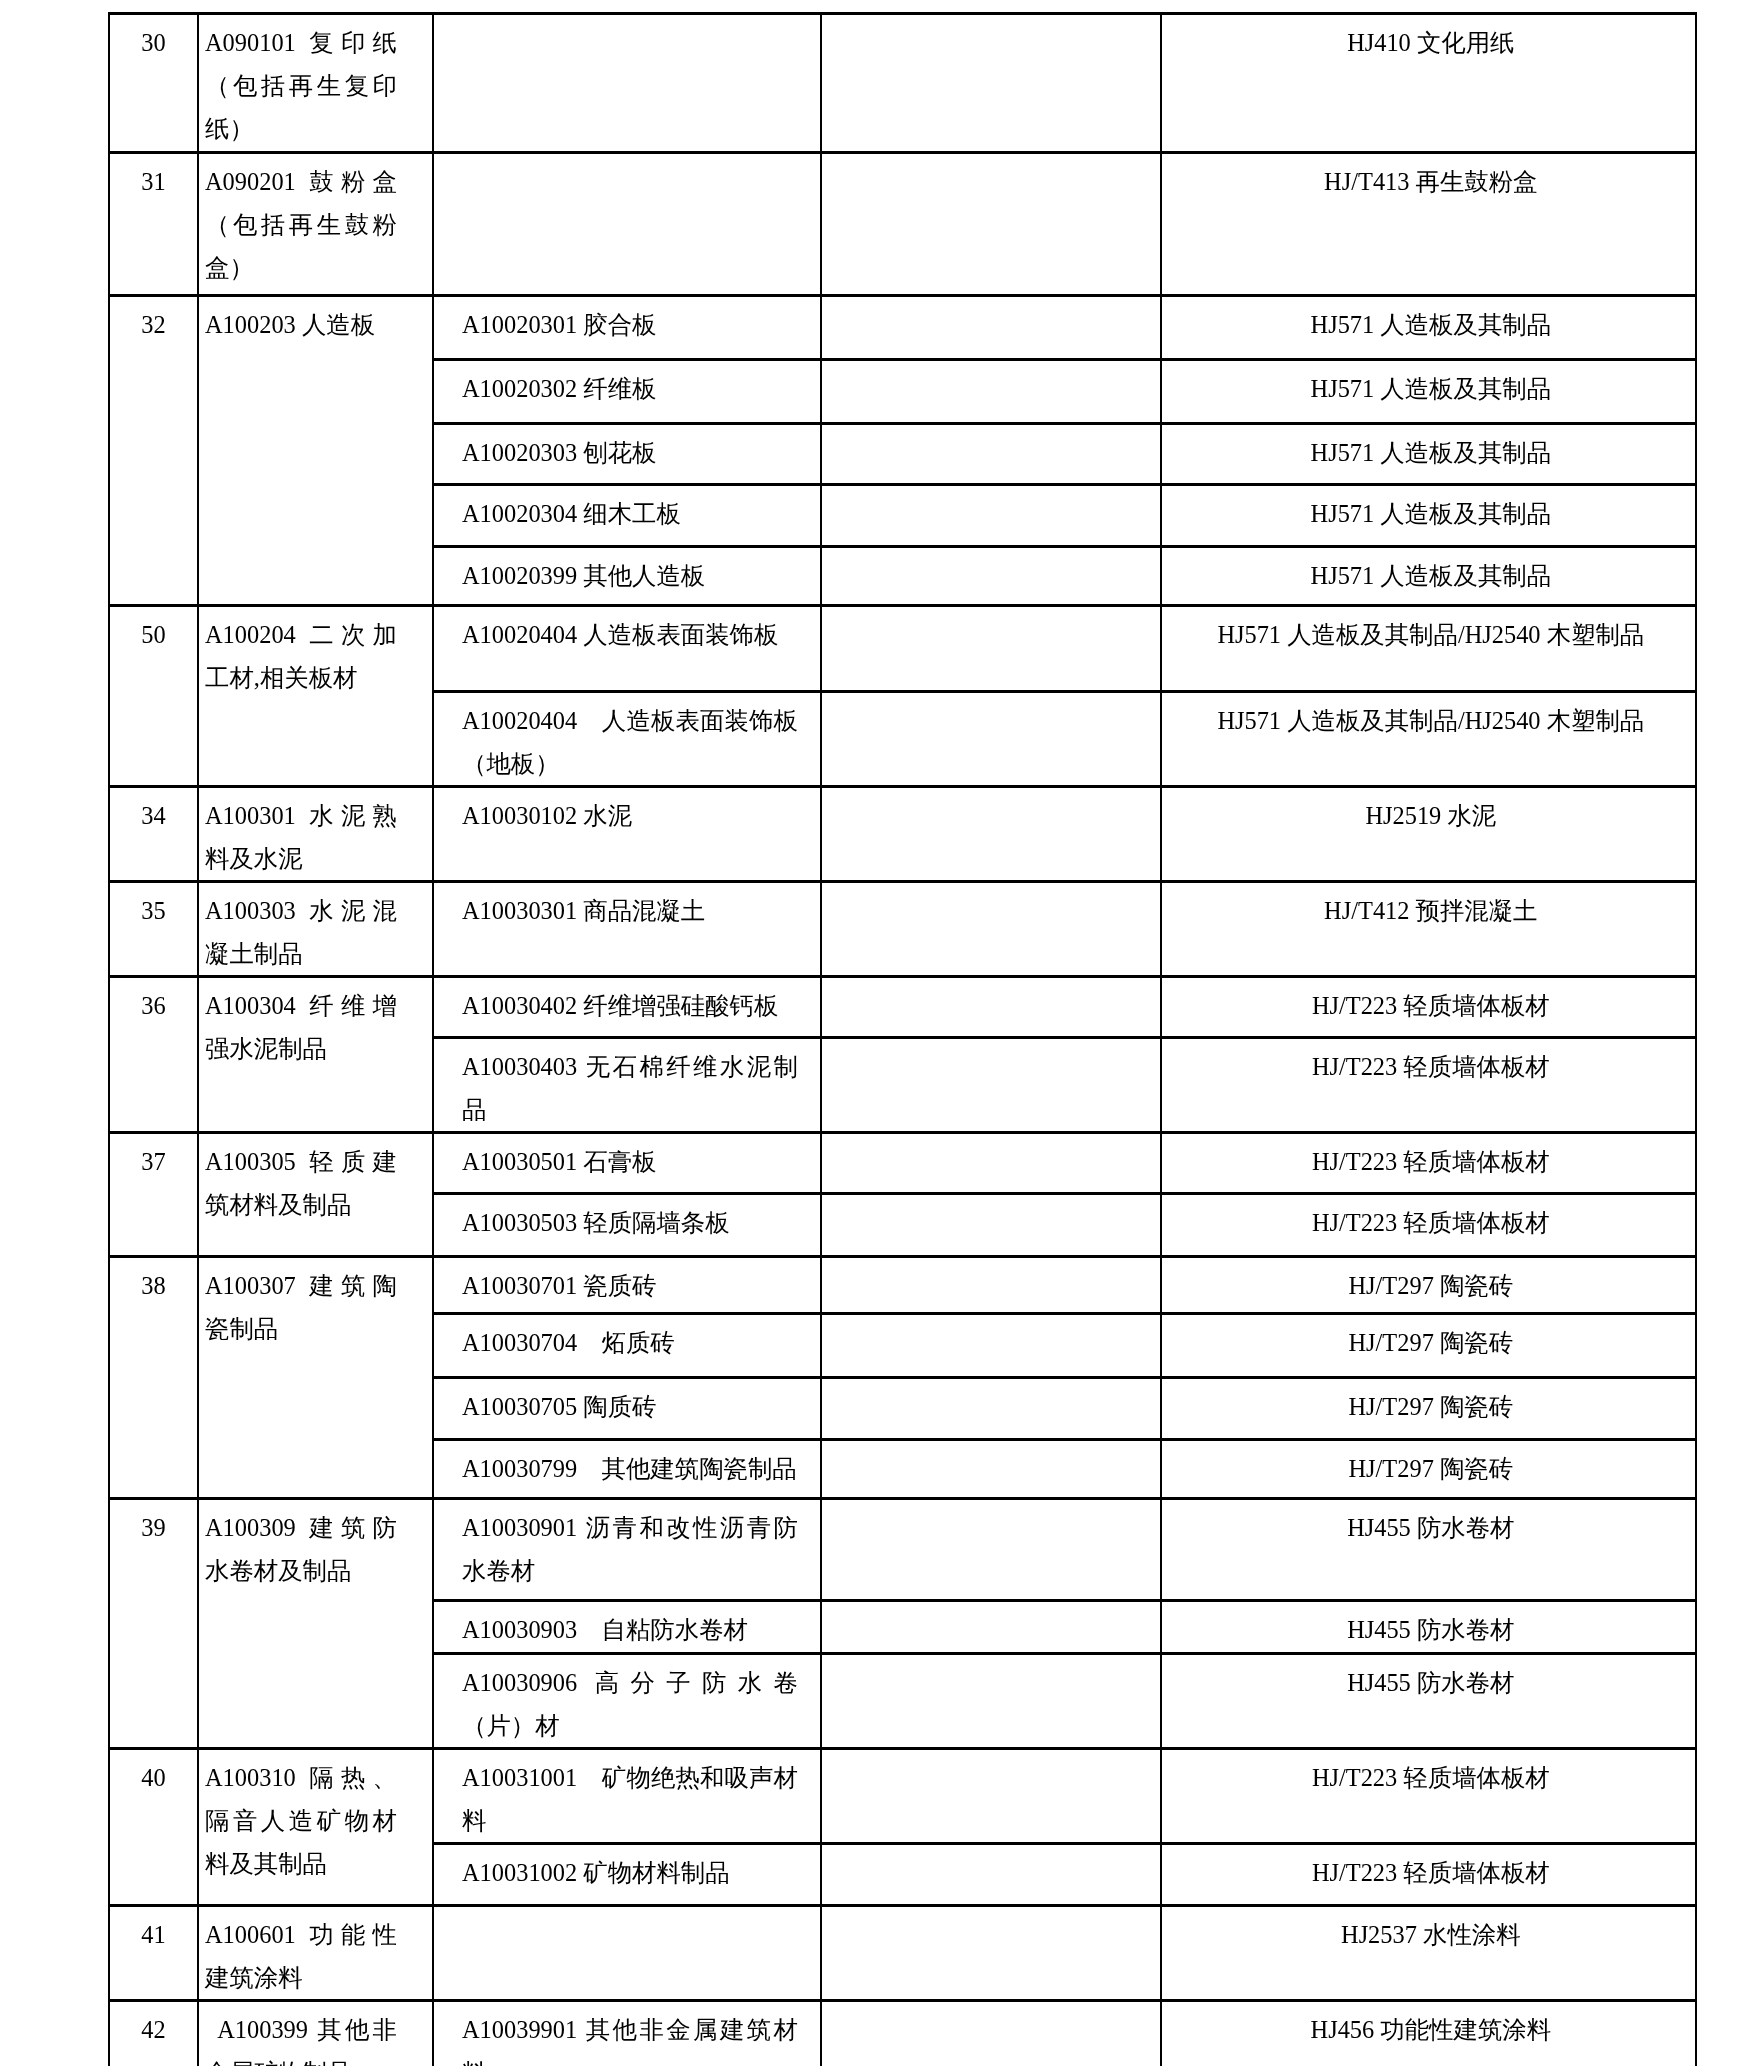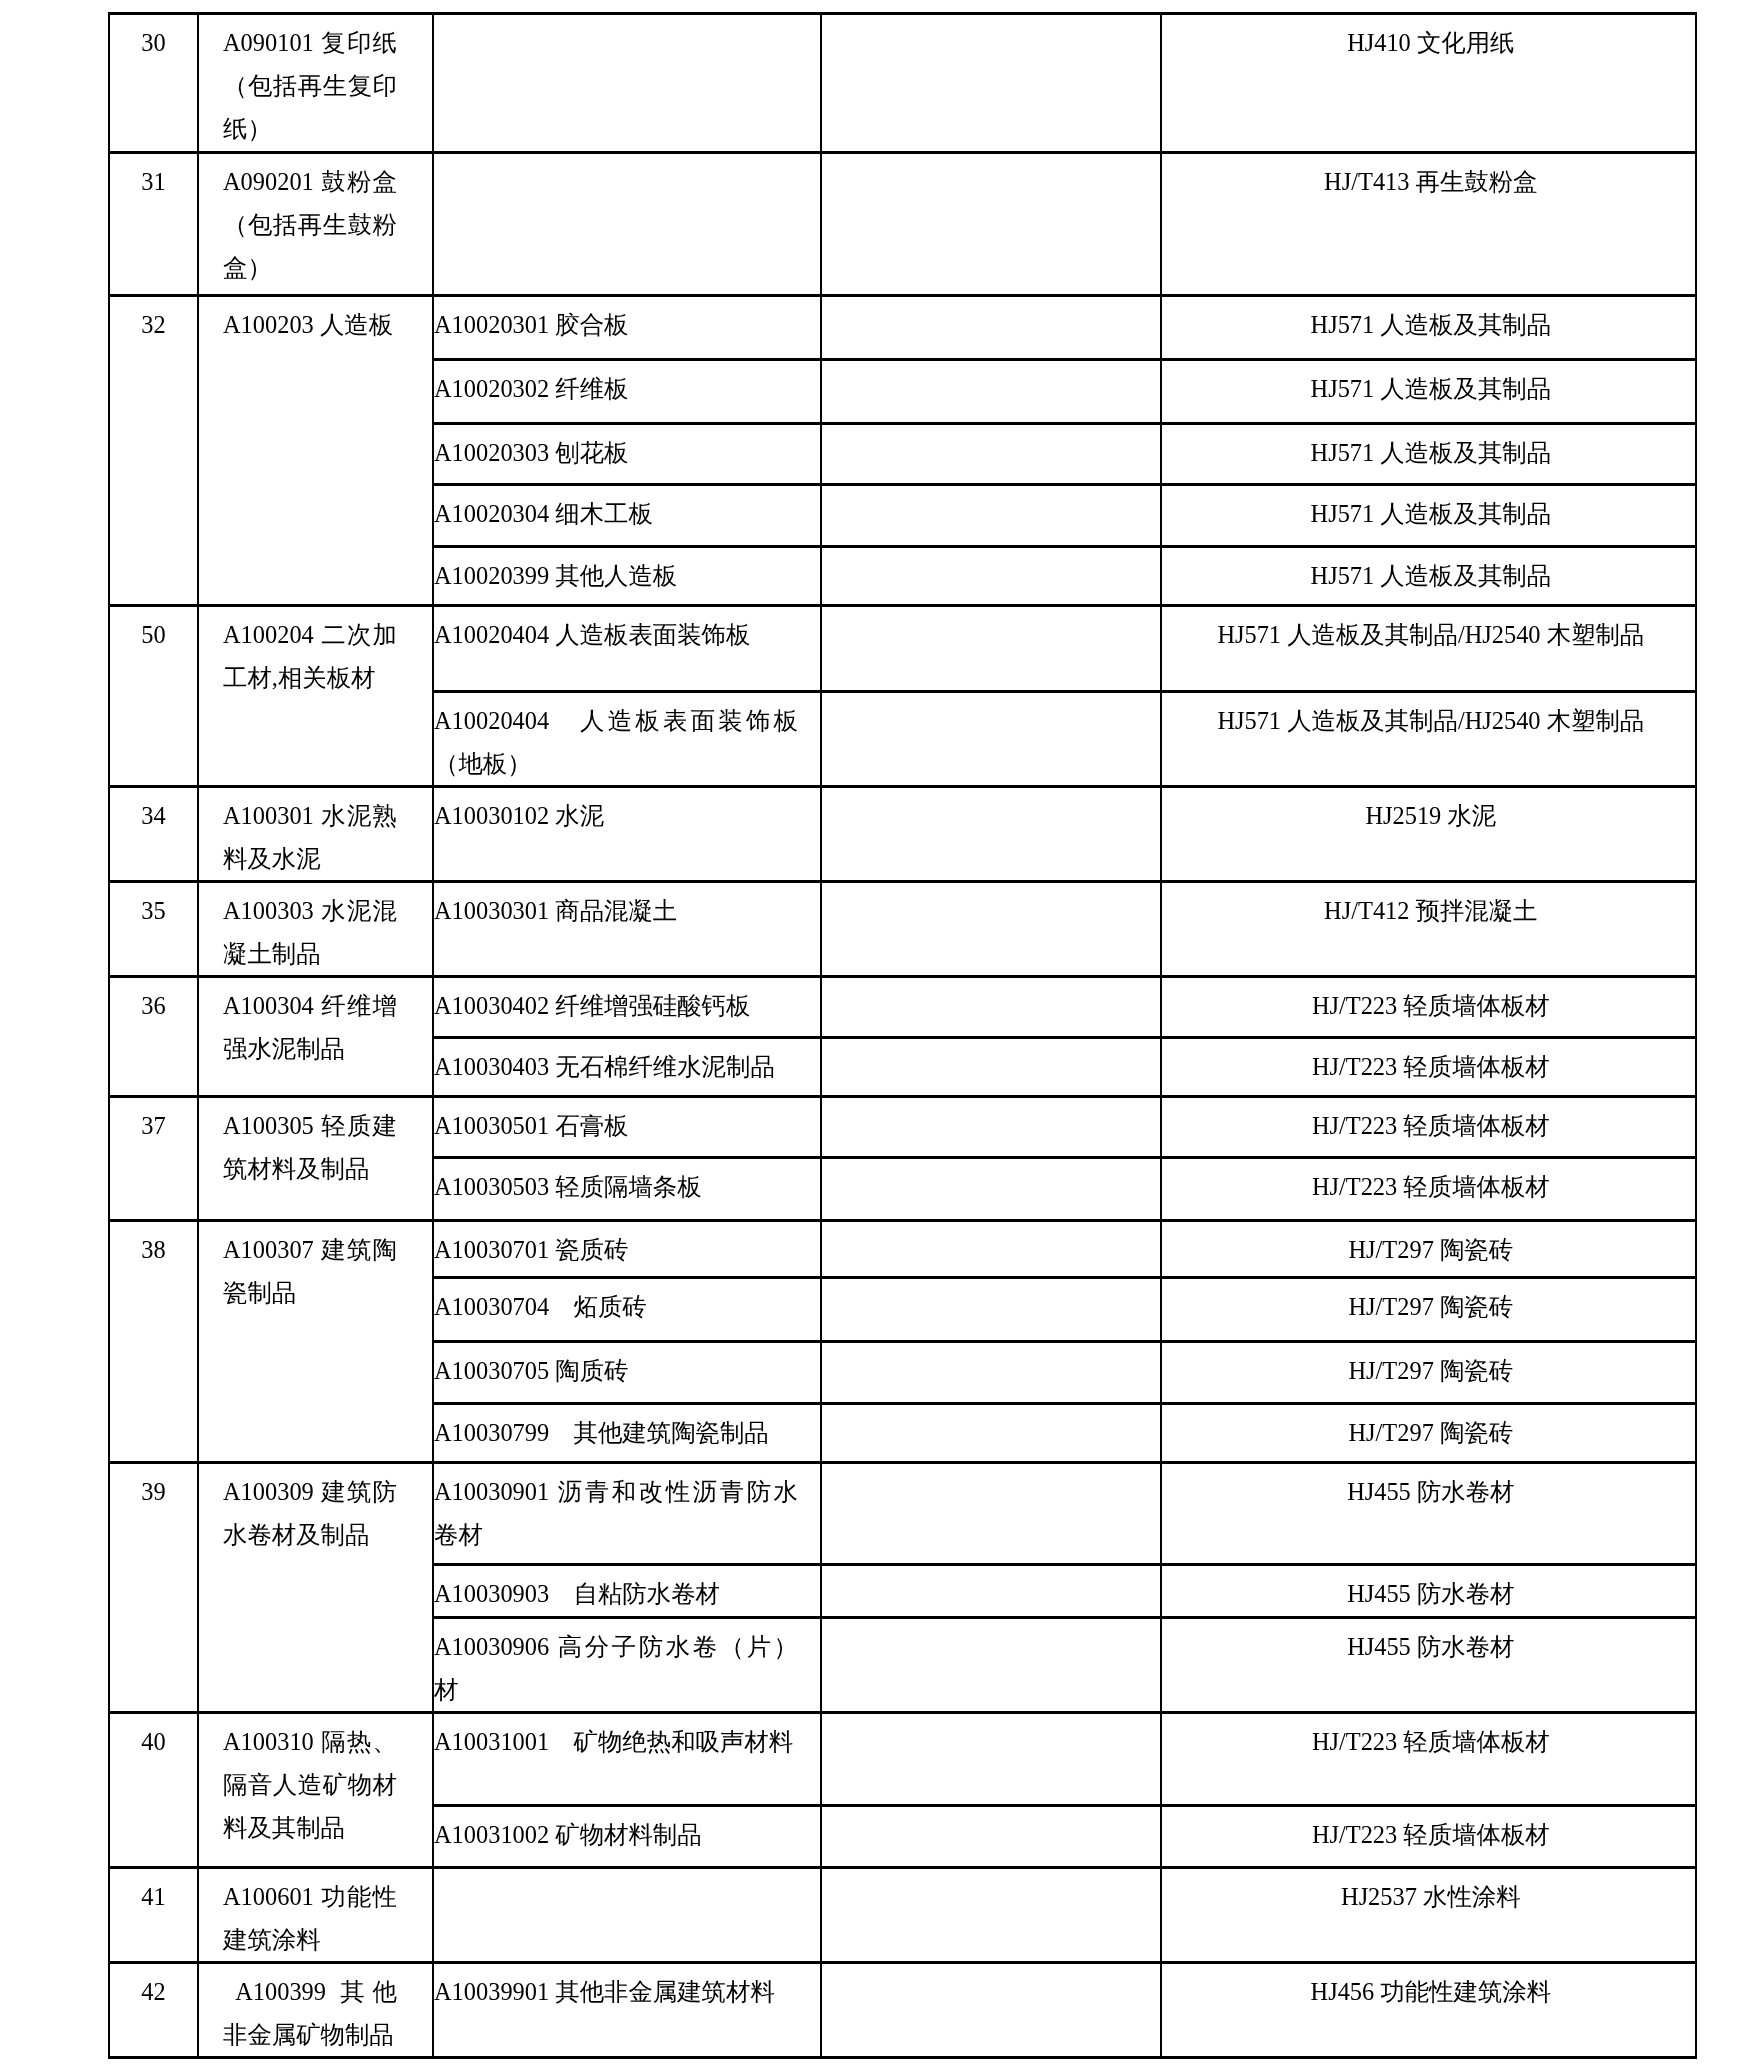--- a/index.html
+++ b/index.html
@@ -14,22 +14,22 @@
   }
   .grid td {
     border-left:2.2px solid #000; border-right:2.2px solid #000;
     border-top:3px solid #000; border-bottom:3px solid #000;
     vertical-align:top;
     font-size:24.4px; line-height:43px;
     padding:6px 10.4px 0 10.4px;
     word-break:break-all;
   }
   .grid td.no  { text-align:center; padding-left:1.5px; padding-right:1.5px; }
-  .grid td.cat { text-align:justify; padding-left:24px; padding-right:35px;margin-left:44px; }
-  .grid td.sub { text-align:justify; padding-left:0; padding-right:22px; }
+  .grid td.cat { text-align:justify; padding-left:6px; padding-right:35px;margin-left:44px; }
+  .grid td.sub { text-align:justify; padding-left:28px; padding-right:22px; }
   .grid td.emp { padding:0; }
   .grid td.std { text-align:center; padding-left:12px; padding-right:7.4px; }
 </style>
 </head>
 <body>
 
 <div class="page">
   <table class="grid">
     <colgroup>
       <col style="width:89px">

